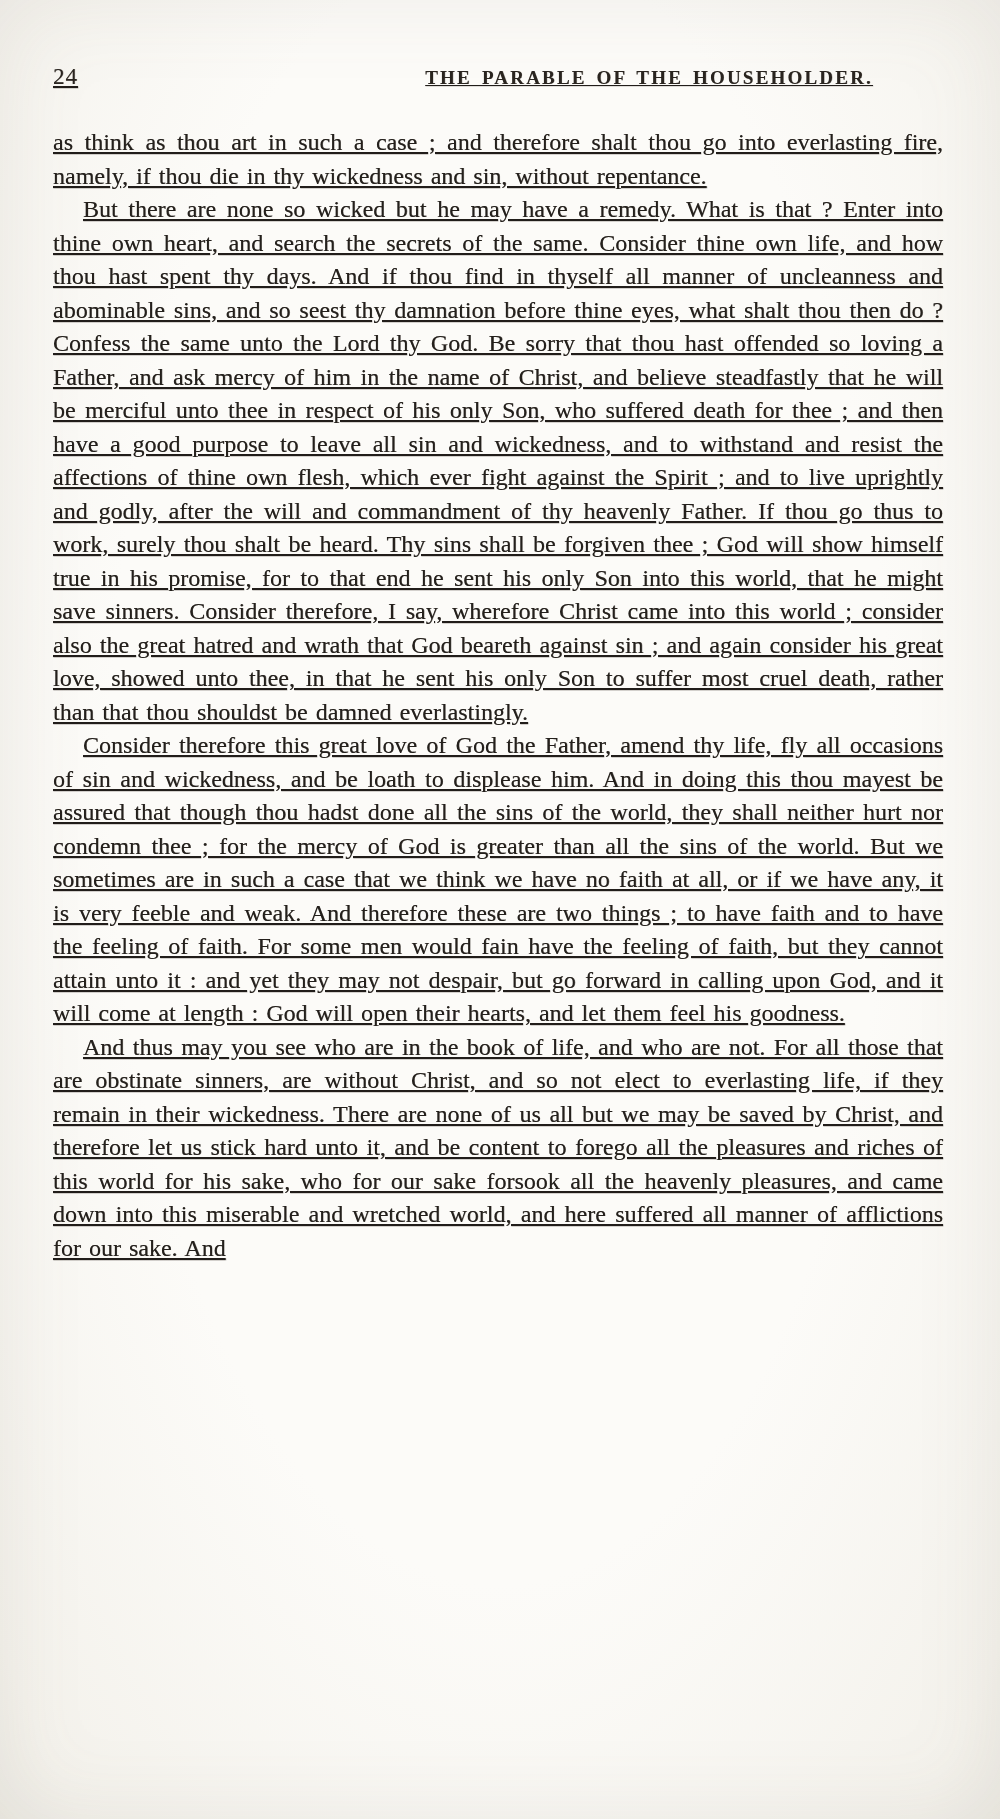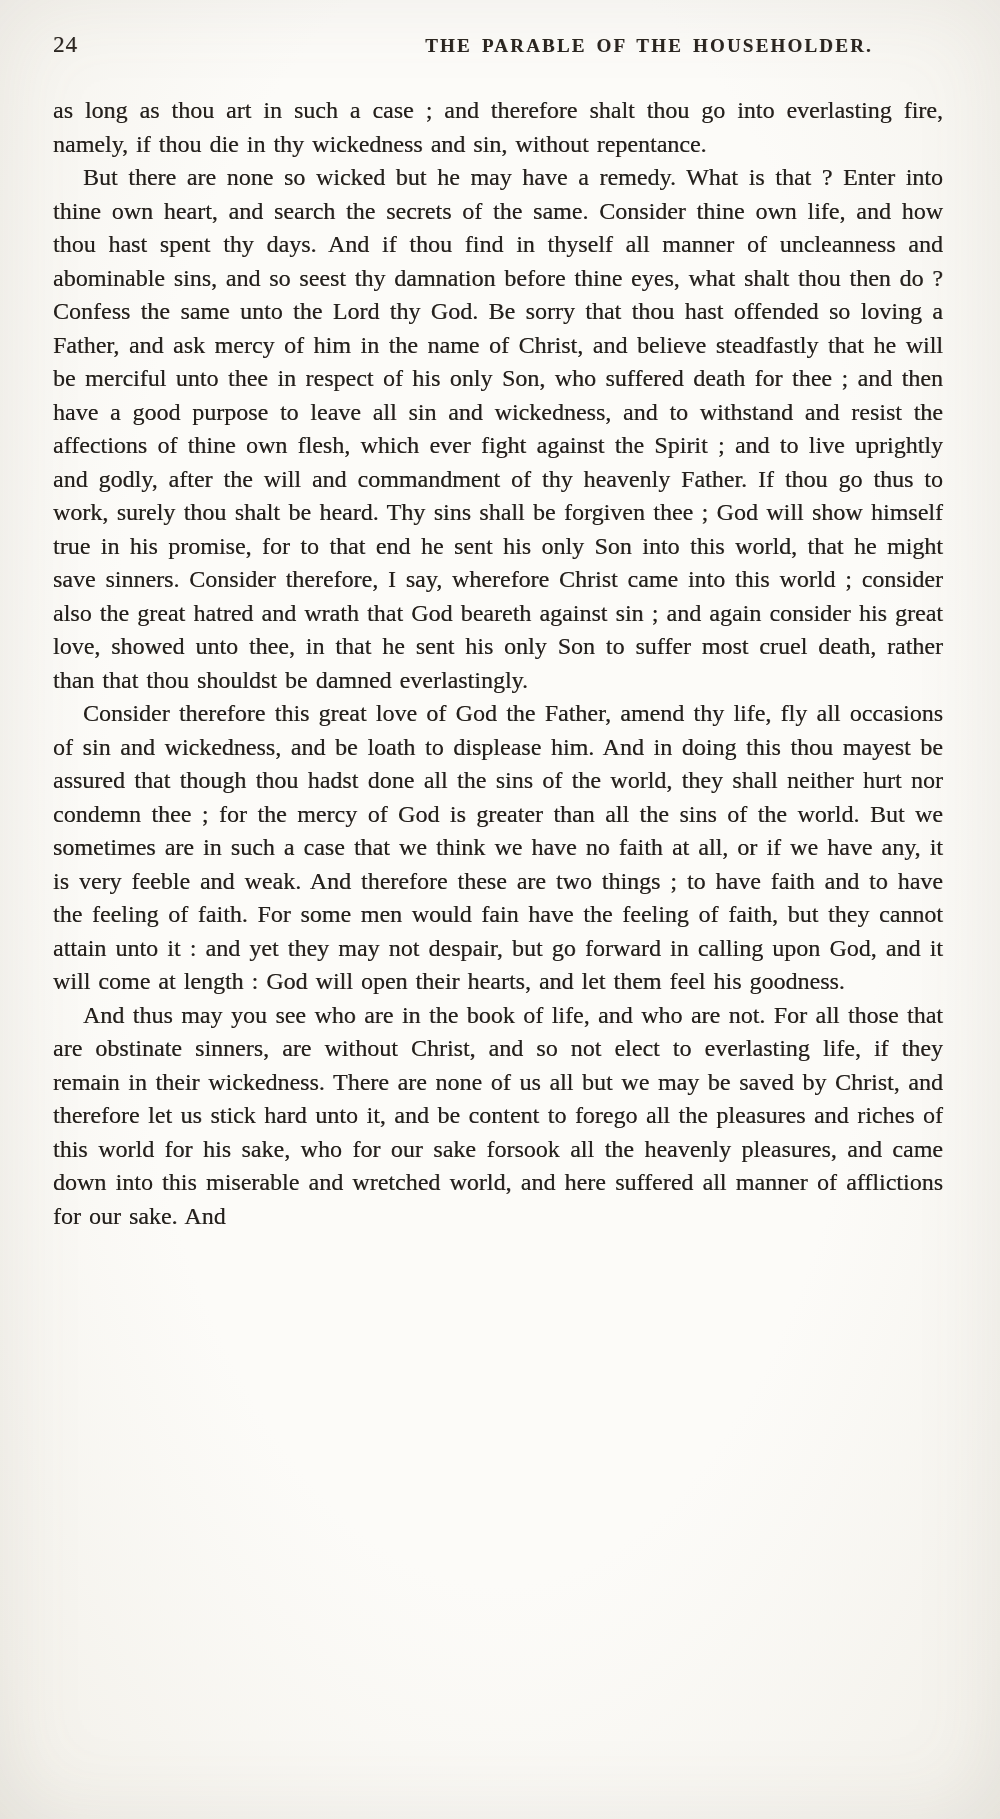--- a/index.html
+++ b/index.html
@@ -14,21 +14,22 @@
     height: 1819px;
     margin: 0 auto;
     background:
       radial-gradient(ellipse at 50% 42%, #fcfbf8 55%, #f4f2ec 92%, #efede6 100%);
     color: #211d1a;
     font-family: "Liberation Serif", "DejaVu Serif", serif;
     overflow: hidden;
   }
 
   .inner {
-    padding: 32px 57px 0 53px;
+    padding: 64px 57px 0 53px;
+    text-decoration: underline;
   }
 
   
   .running-head {
     display: grid;
     grid-template-columns: 70px 1fr 70px;
     align-items: baseline;
     margin-bottom: 36px;
   }
 
@@ -83,21 +84,21 @@
 <div class="page">
   <div class="inner">
 
     <header class="running-head">
       <span class="page-number">24</span>
       <span class="running-title">THE PARABLE OF THE HOUSEHOLDER.</span>
       <span></span>
     </header>
 
     <main class="text-block">
-      <p class="no-indent">as long as thou art in such a case ; and therefore shalt thou go into everlasting fire, namely, if thou die in thy wickedness and sin, without repentance.</p>
+      <p class="no-indent">as think as thou art in such a case ; and therefore shalt thou go into everlasting fire, namely, if thou die in thy wickedness and sin, without repentance.</p>
       <p>But there are none so wicked but he may have a remedy.  What is that ?  Enter into thine own heart, and search the secrets of the same.  Consider thine own life, and how thou hast spent thy days. And if thou find in thyself all manner of uncleanness and abominable sins, and so seest thy damnation before thine eyes, what shalt thou then do ?  Confess the same unto the Lord thy God.  Be sorry that thou hast offended so loving a Father, and ask mercy of him in the name of Christ, and believe steadfastly that he will be merciful unto thee in respect of his only Son, who suffered death for thee ; and then have a good purpose to leave all sin and wickedness, and to withstand and resist the affections of thine own flesh, which ever fight against the Spirit ; and to live uprightly and godly, after the will and commandment of thy heavenly Father.  If thou go thus to work, surely thou shalt be heard.  Thy sins shall be forgiven thee ; God will show himself true in his promise, for to that end he sent his only Son into this world, that he might save sinners.  Consider therefore, I say, wherefore Christ came into this world ; consider also the great hatred and wrath that God beareth against sin ; and again consider his great love, showed unto thee, in that he sent his only Son to suffer most cruel death, rather than that thou shouldst be damned everlastingly.</p>
       <p>Consider therefore this great love of God the Father, amend thy life, fly all occasions of sin and wickedness, and be loath to displease him.  And in doing this thou mayest be assured that though thou hadst done all the sins of the world, they shall neither hurt nor condemn thee ; for the mercy of God is greater than all the sins of the world. But we sometimes are in such a case that we think we have no faith at all, or if we have any, it is very feeble and weak.  And therefore these are two things ; to have faith and to have the feeling of faith. For some men would fain have the feeling of faith, but they cannot attain unto it : and yet they may not despair, but go forward in calling upon God, and it will come at length : God will open their hearts, and let them feel his goodness.</p>
       <p>And thus may you see who are in the book of life, and who are not.  For all those that are obstinate sinners, are without Christ, and so not elect to everlasting life, if they remain in their wickedness. There are none of us all but we may be saved by Christ, and therefore let us stick hard unto it, and be content to forego all the pleasures and riches of this world for his sake, who for our sake forsook all the heavenly pleasures, and came down into this miserable and wretched world, and here suffered all manner of afflictions for our sake.  And</p>
     </main>
 
   </div>
   <div class="vignette"></div>
 </div>
 
 </body></html>

